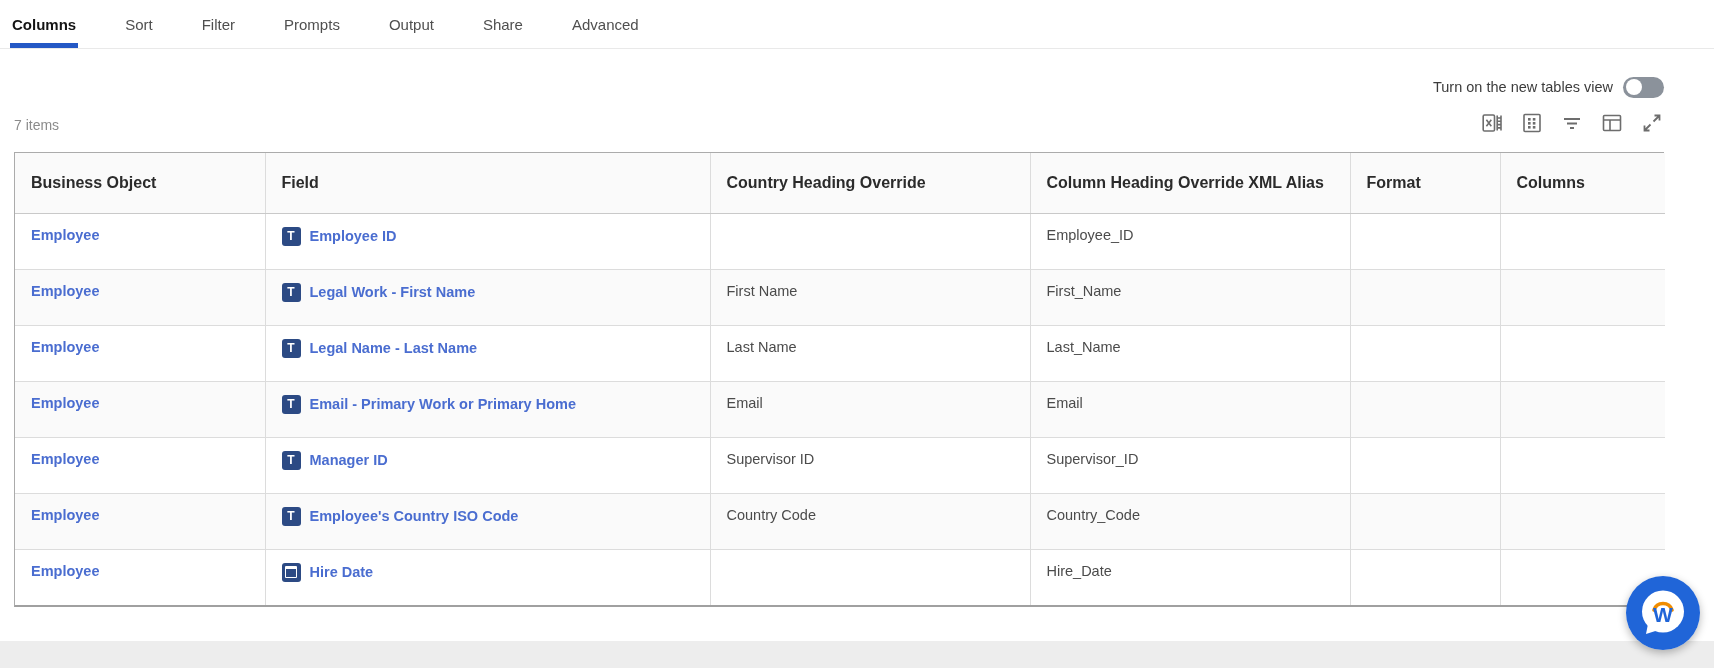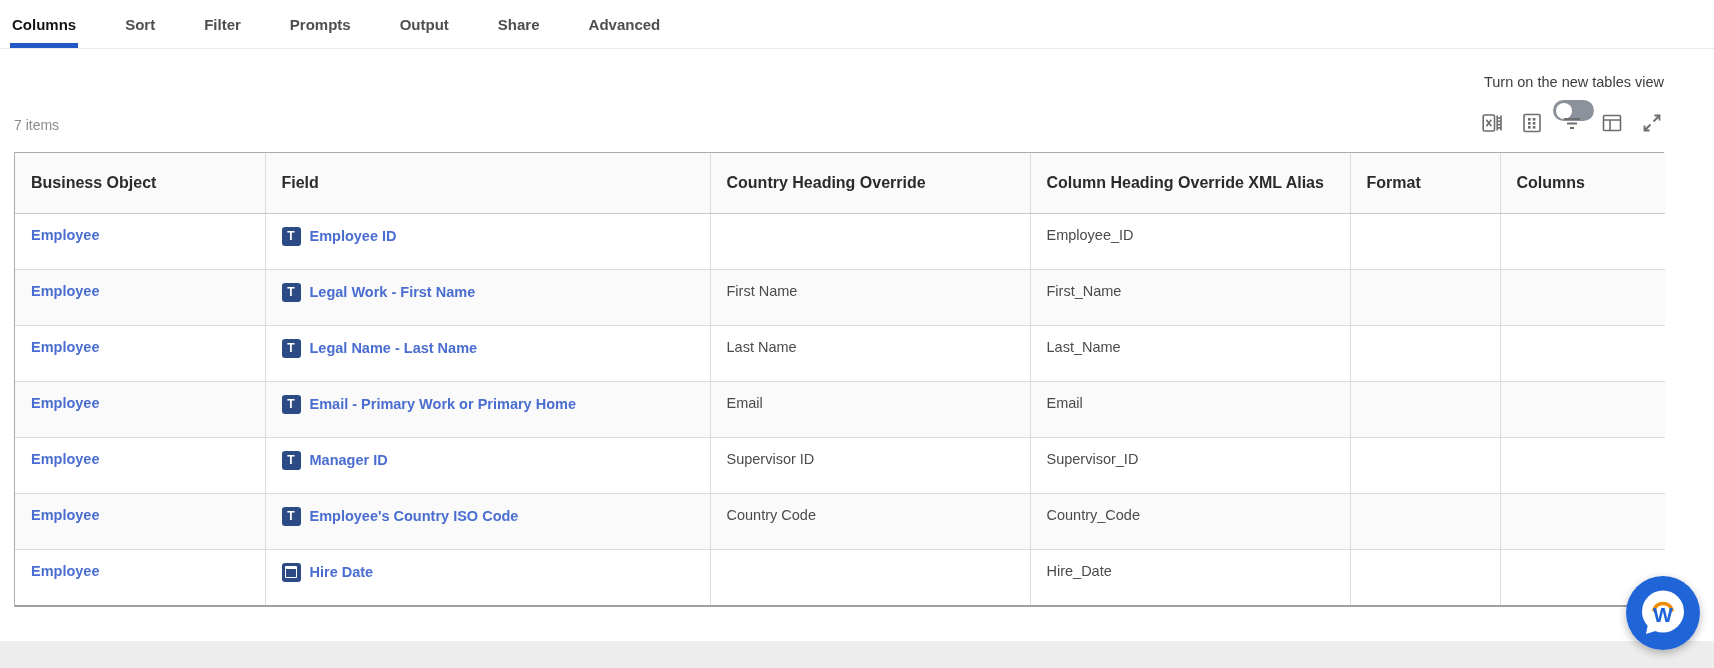--- a/index.html
+++ b/index.html
@@ -10,31 +10,31 @@
     color:#333;
   }
   
   .tabbar{
     position:absolute;top:0;left:0;right:0;height:48px;
     border-bottom:1px solid #e9e9e9;background:#fff;
     display:flex;align-items:stretch;padding-left:12px;gap:49px;
   }
   .tab{
     position:relative;display:flex;align-items:center;
-    font-size:15px;color:#4f4f4f;cursor:pointer;white-space:nowrap;font-weight:bold;
+    font-size:15px;color:#4f4f4f;cursor:pointer;white-space:nowrap;
   }
   .tab.active{color:#141414;font-weight:700;}
   .tab.active::after{
     content:"";position:absolute;left:-2px;right:-2px;bottom:0;height:5px;
     background:var(--accent-blue,#2458c5);
   }
   
   .toggle-row{
     position:absolute;top:74px;right:50px;height:26px;
-    display:flex;align-items:center;gap:10px;flex-direction:column;
+    display:flex;align-items:center;gap:10px;
   }
   .toggle-label{font-size:14.5px;color:#3c3c3c;}
   .toggle{
     width:41px;height:21px;border-radius:11px;background:#8b929b;
     position:relative;cursor:pointer;flex:0 0 auto;
   }
   .toggle .knob{
     position:absolute;top:2.5px;left:3px;width:16px;height:16px;
     border-radius:50%;background:#ffffff;
   }

